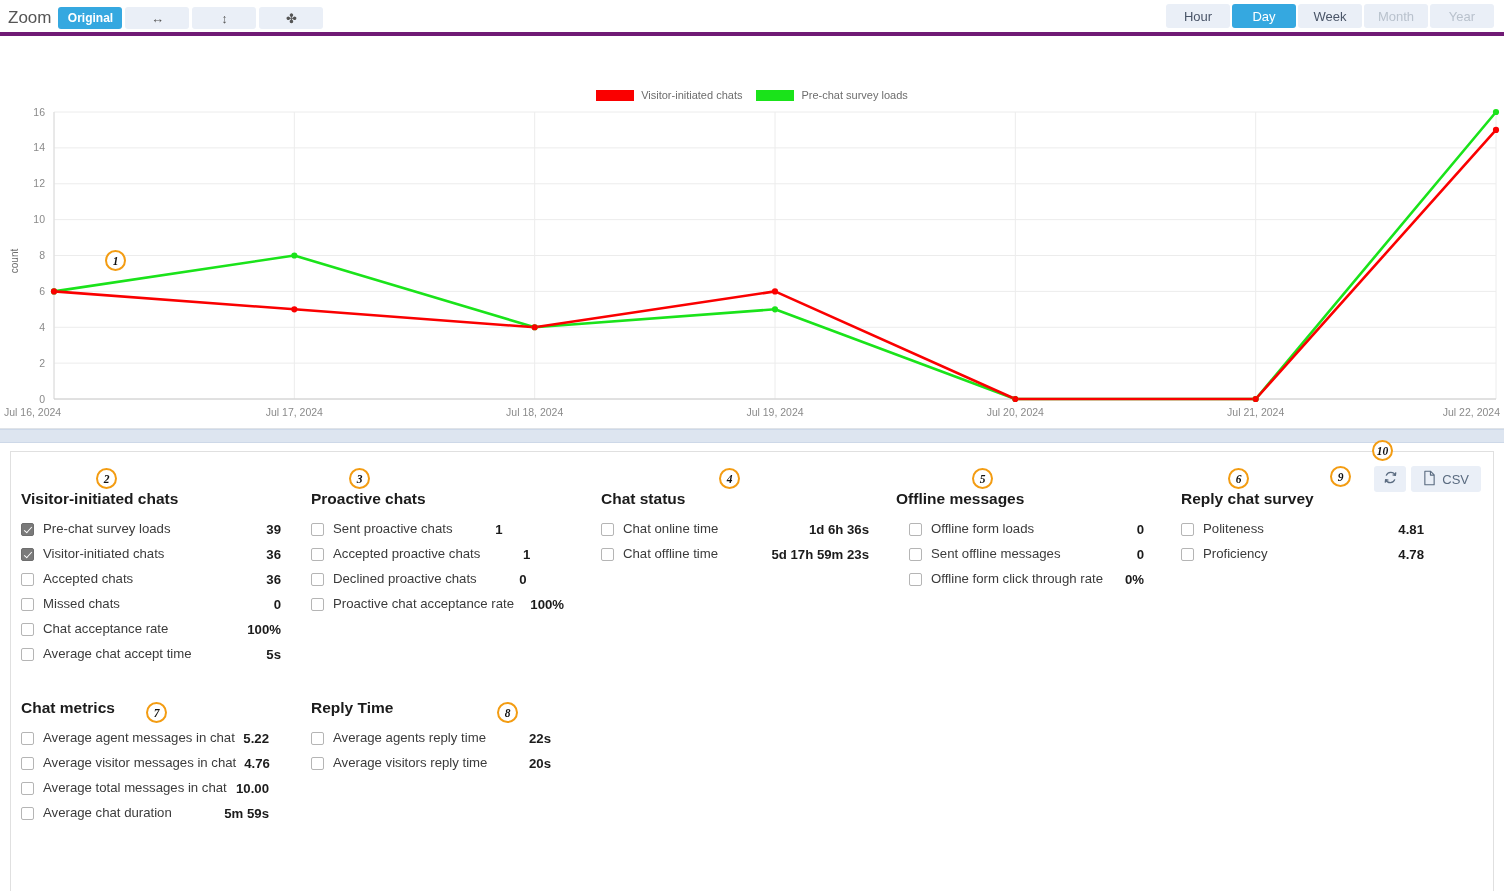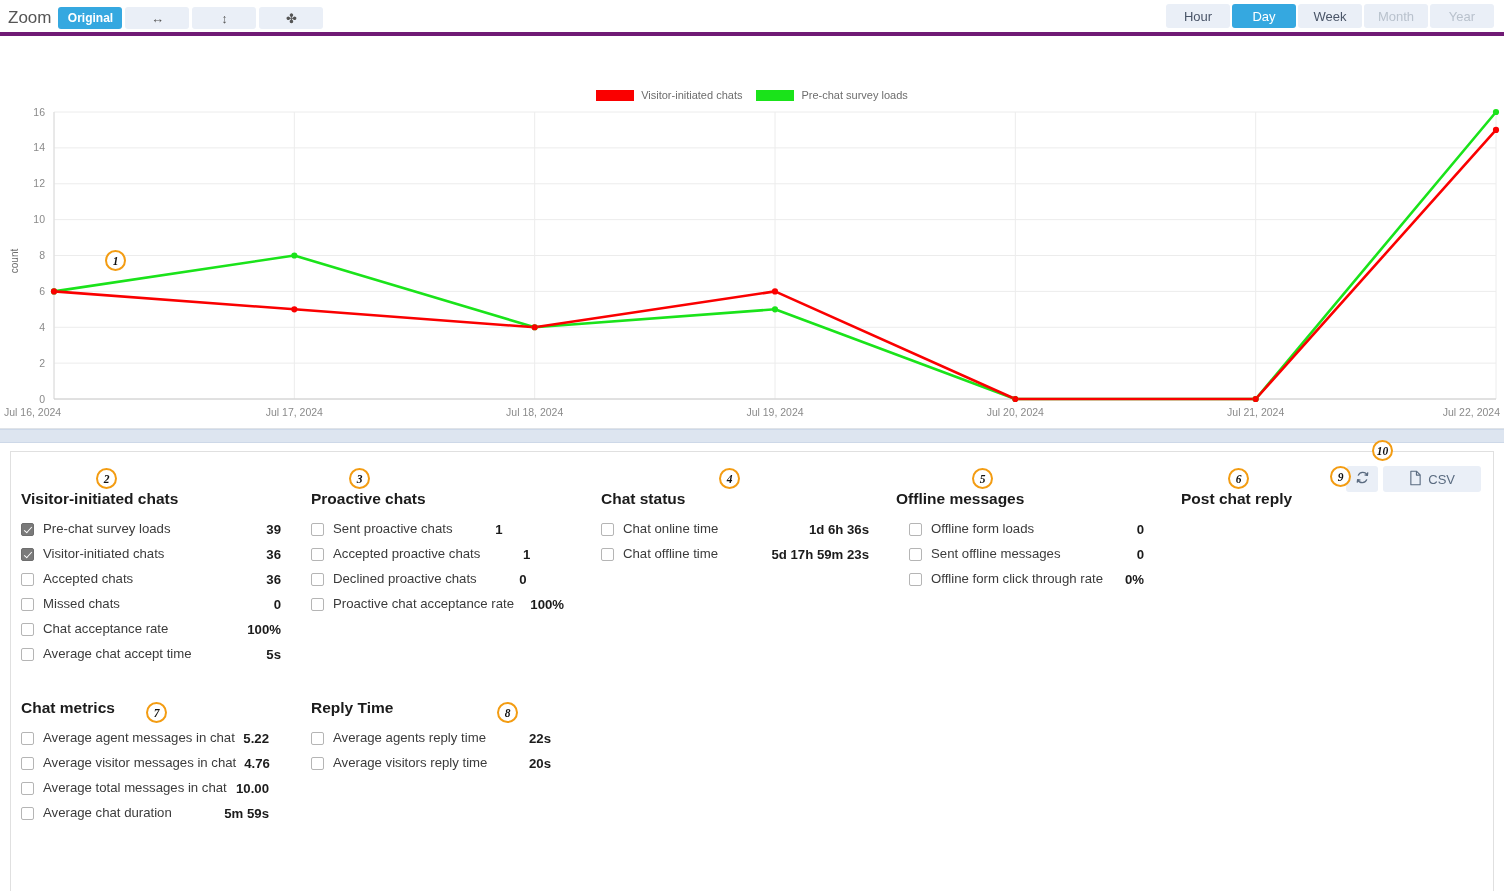--- a/index.html
+++ b/index.html
@@ -122,21 +122,21 @@
   }
   .act-btn {
     height: 26px;
     background: #eaeff7;
     border: none; border-radius: 3px;
     display: flex; align-items: center; justify-content: center;
     gap: 6px;
     color: #5a6b80; font-size: 13px;
     font-family: "Liberation Sans", sans-serif;
     cursor: pointer;
-    padding: 0 26px;
+    padding: 0 12px;
   }
   .act-btn.icon-only { width: 32px; padding: 0; }
 
   .cols {
     display: flex;
     padding: 0 0 0 10px;
   }
   .col { }
   .col1 { width: 290px; }
   .col2 { width: 290px; }
@@ -462,21 +462,33 @@
             <div class="mrow">
               <span class="cbx"></span>
               <span class="mlabel">Offline form click through rate</span>
               <span class="mval">0%</span>
             </div>
           </div>
       </div>
 
       <div class="col col5 group g-survey">
         <div class="badge" style="left:47px; top:-4px;">6</div>
-        <div class="group-title">Post chat reply</div>
+        <div class="group-title">Reply chat survey</div>
+        <div class="rows">
+            <div class="mrow">
+              <span class="cbx"></span>
+              <span class="mlabel">Politeness</span>
+              <span class="mval">4.81</span>
+            </div>
+            <div class="mrow">
+              <span class="cbx"></span>
+              <span class="mlabel">Proficiency</span>
+              <span class="mval">4.78</span>
+            </div>
+          </div>
       </div>
 
     </div>
 
     <div class="row2">
 
       <div class="col col1 group g-chatmetrics">
         <div class="badge" style="left:125px; top:21px;">7</div>
         <div class="group-title">Chat metrics</div>
         <div class="rows">

